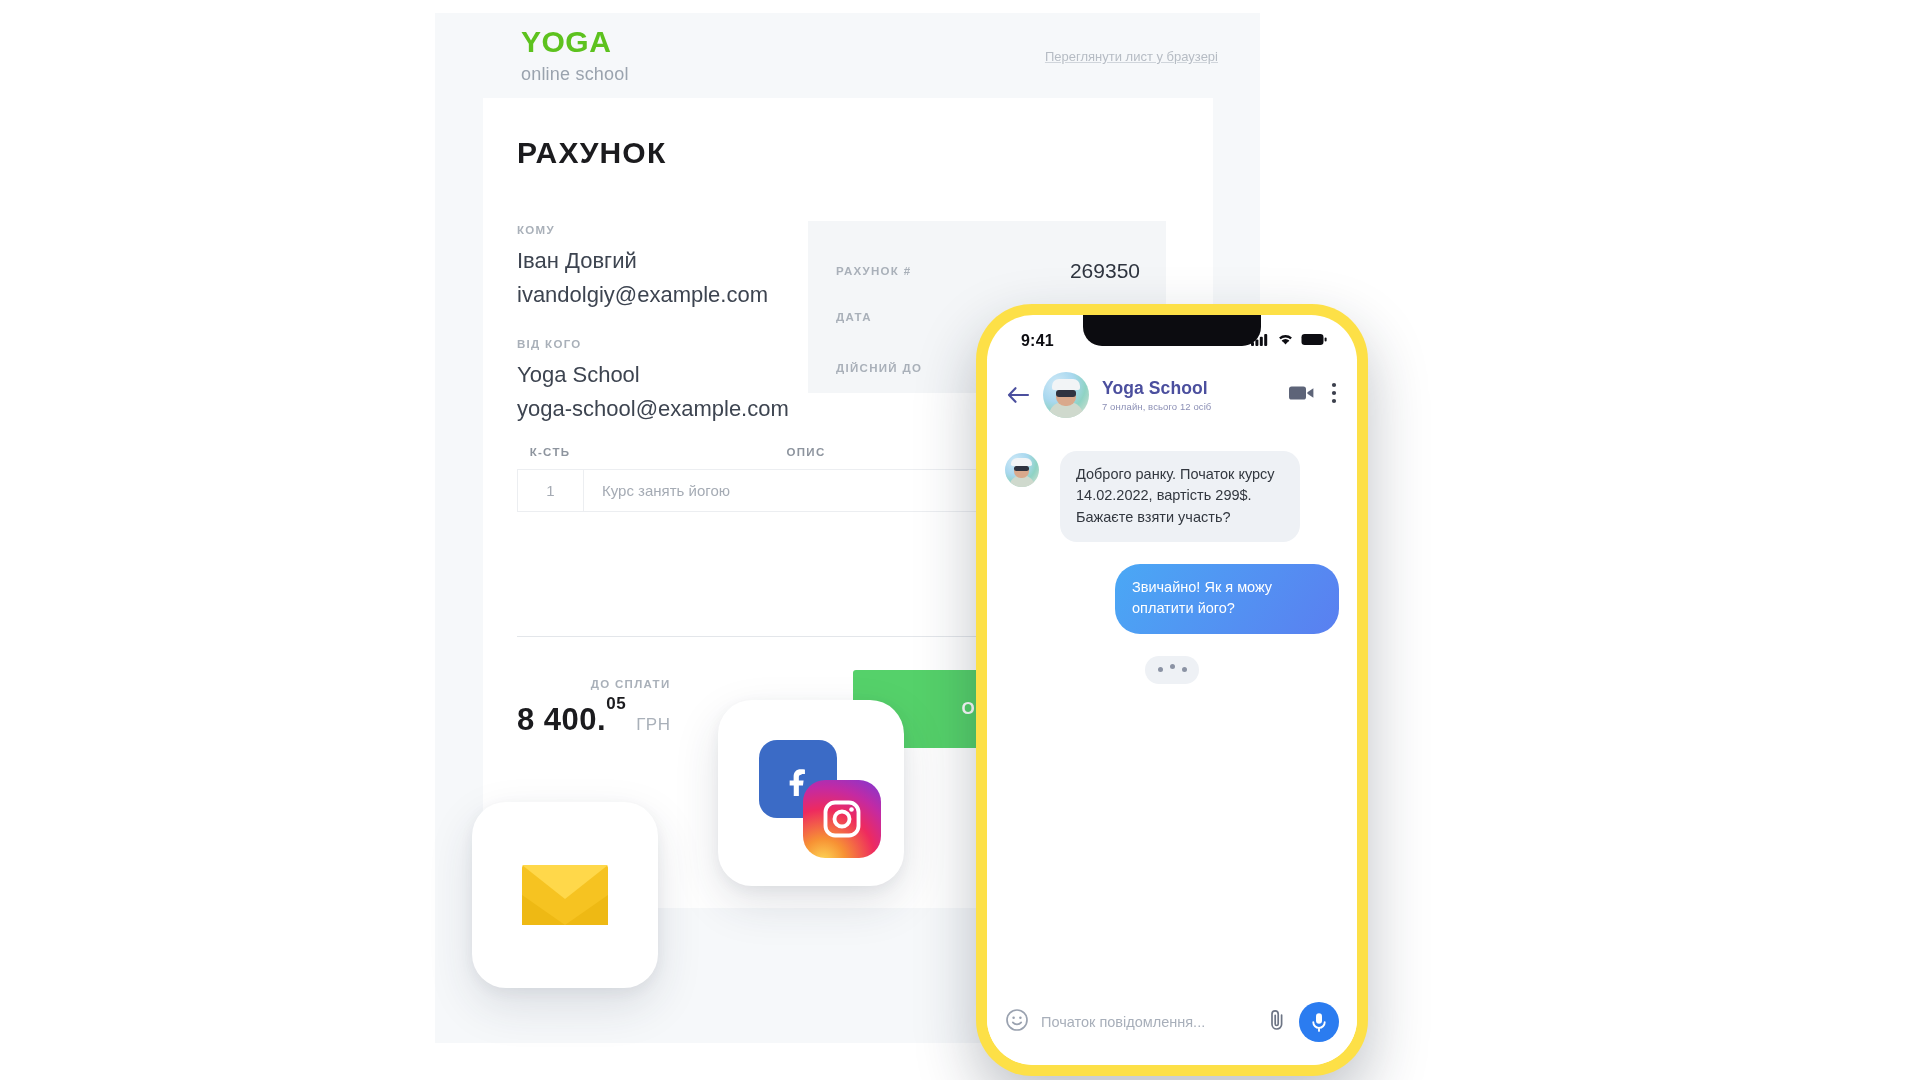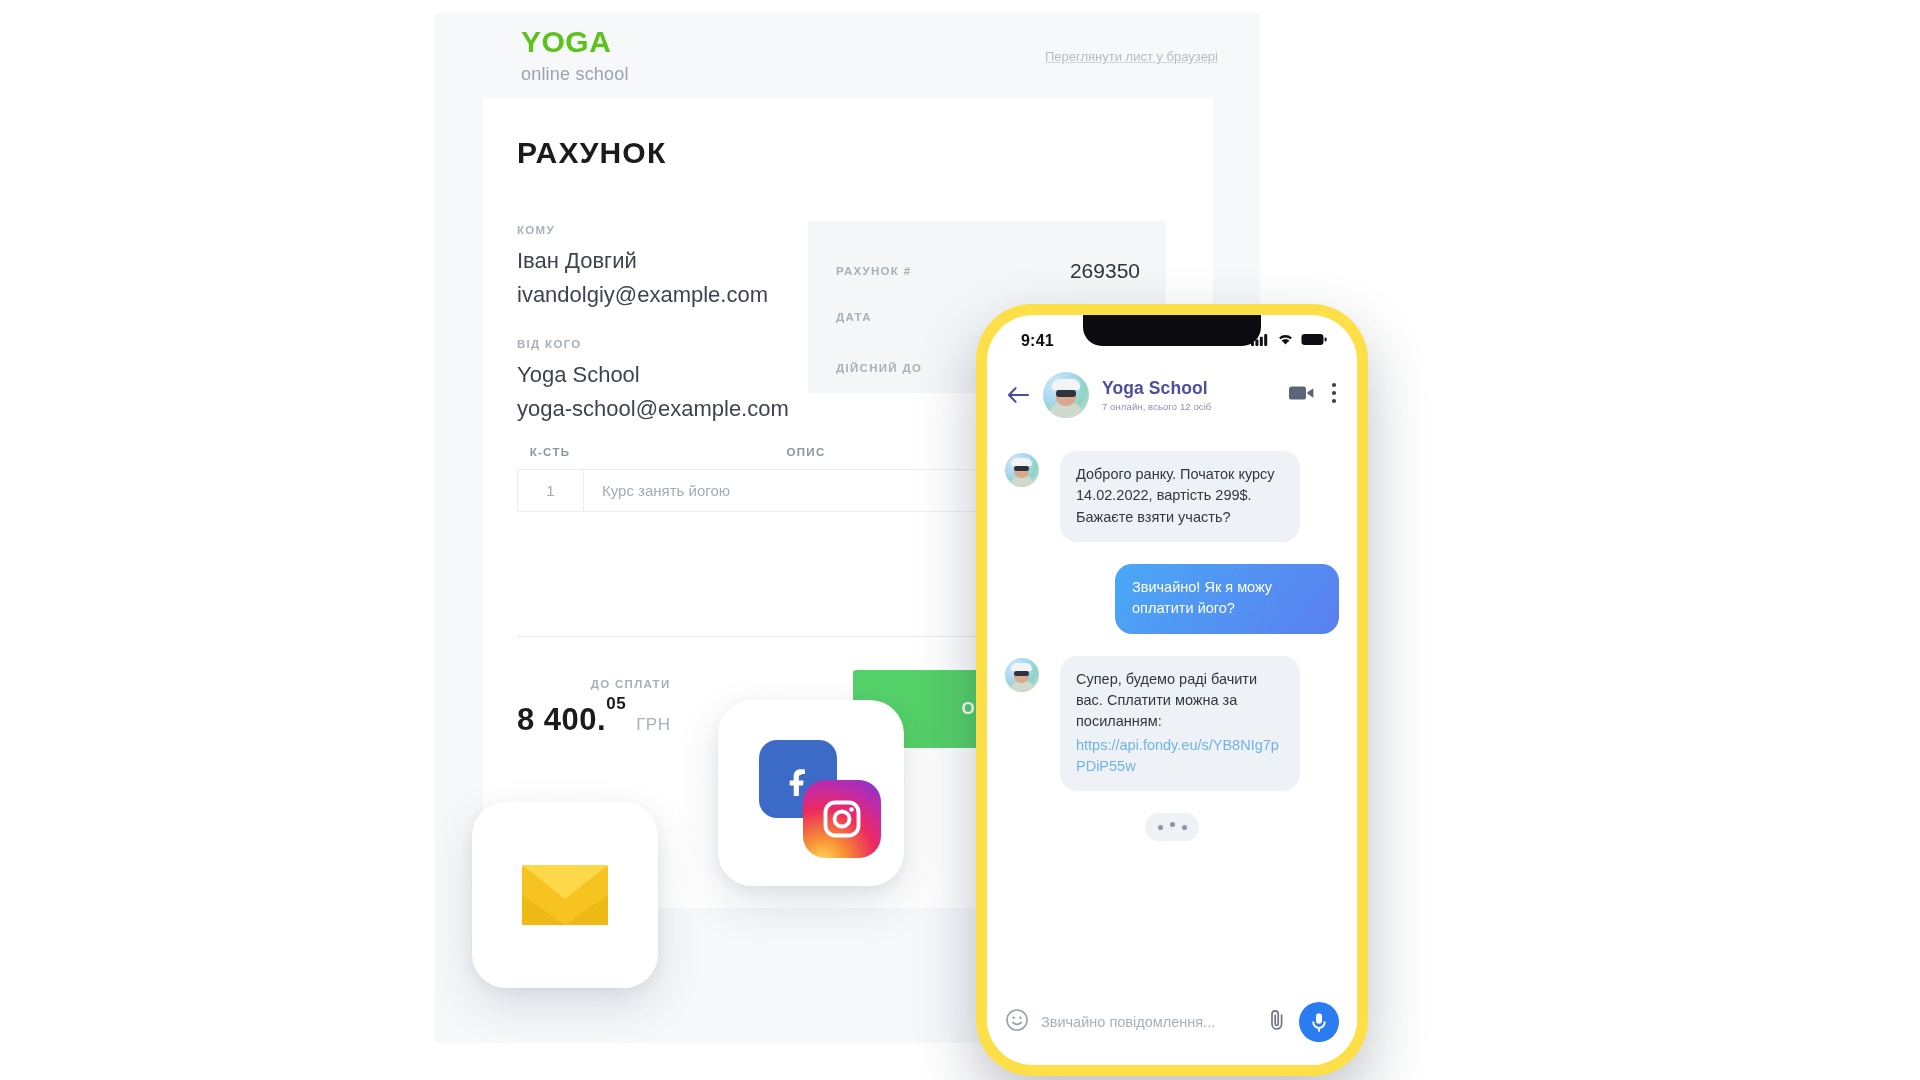--- a/index.html
+++ b/index.html
@@ -207,21 +207,21 @@
   .msg-avatar .av-face { left: 9px; top: 10px; width: 15px; height: 15px; }
   .msg-avatar .av-glass { left: 9px; top: 13px; width: 15px; height: 5px; }
   .msg-avatar .av-body { left: 4px; bottom: -3px; width: 26px; height: 15px; }
 
   .bubble-in {
     background: #eef1f5; border-radius: 17px; padding: 13px 16px 14px 16px;
     max-width: 240px; font-size: 14.5px; line-height: 1.47; color: #32373f;
   }
   .bubble-out {
     background: linear-gradient(125deg, #4aa8f5 0%, #5a7ff0 100%);
-    border-radius: 17px; padding: 13px 17px 14px 17px;
+    border-radius: 25px; padding: 13px 17px 14px 17px;
     max-width: 224px; font-size: 14.5px; line-height: 1.47; color: #ffffff;
   }
   .bubble-link { color: #6fb4e8; display: block; margin-top: 2px; word-break: break-all; }
   .typing {
     background: #eef1f5; border-radius: 16px; width: 54px; height: 28px;
     display: flex; align-items: center; justify-content: center; gap: 7px;
     margin: 4px auto 0 auto;
   }
   .dot { width: 5px; height: 5px; border-radius: 50%; background: #8b93a4; }
   .dot.mid { margin-bottom: 6px; }
@@ -406,50 +406,38 @@
             <div class="av-glass"></div>
               <div class="av-hat"></div>
           </div>
           <div class="bubble-in">Доброго ранку. Початок курсу 14.02.2022, вартість 299$. Бажаєте взяти участь?</div>
         </div>
 
         <div class="msg-row out">
           <div class="bubble-out">Звичайно! Як я можу оплатити його?</div>
         </div>
 
-        <div class="msg-row">
-          <div class="msg-avatar">
-            <div class="av-body"></div>
-              <div class="av-face"></div>
-            <div class="av-glass"></div>
-              <div class="av-hat"></div>
-          </div>
-          <div class="bubble-in">
-            <span>Супер, будемо раді бачити вас. Сплатити можна за посиланням:</span>
-            <a class="bubble-link">https://api.fondy.eu/s/YB8NIg7pPDiP55w</a>
-          </div>
-        </div>
 
         <div class="typing">
           <span class="dot"></span>
           <span class="dot mid"></span>
           <span class="dot"></span>
         </div>
       </div>
 
       <div class="chat-input">
         <span>
           <svg width="24" height="24" viewBox="0 0 24 24" aria-hidden="true">
             <circle cx="12" cy="12" r="10" fill="none" stroke="#9aa2b0" stroke-width="1.7"></circle>
             <circle cx="8.6" cy="9.8" r="1.25" fill="#9aa2b0"></circle>
             <circle cx="15.4" cy="9.8" r="1.25" fill="#9aa2b0"></circle>
             <path d="M7.8 14.4a5.4 5.4 0 0 0 8.4 0" fill="none" stroke="#9aa2b0" stroke-width="1.7" stroke-linecap="round"></path>
           </svg>
         </span>
-        <div class="input-placeholder">Звичайно повідомлення...</div>
+        <div class="input-placeholder">Початок повідомлення...</div>
         <span>
           <svg width="20" height="24" viewBox="0 0 20 24" aria-hidden="true">
             <path d="M14.6 7.1v9.1a4.8 4.8 0 1 1-9.6 0V5.9a3.1 3.1 0 1 1 6.2 0v10.1a1.5 1.5 0 1 1-3 0V7.3" fill="none" stroke="#6d7585" stroke-width="1.7" stroke-linecap="round"></path>
           </svg>
         </span>
         <span class="mic-btn">
           <svg width="20" height="22" viewBox="0 0 20 22" aria-hidden="true">
             <rect x="7" y="2.2" width="6" height="10.6" rx="3" fill="#ffffff"></rect>
             <path d="M4.3 11.2a5.7 5.7 0 0 0 11.4 0M10 16.9v3" fill="none" stroke="#ffffff" stroke-width="1.9" stroke-linecap="round"></path>
           </svg>

